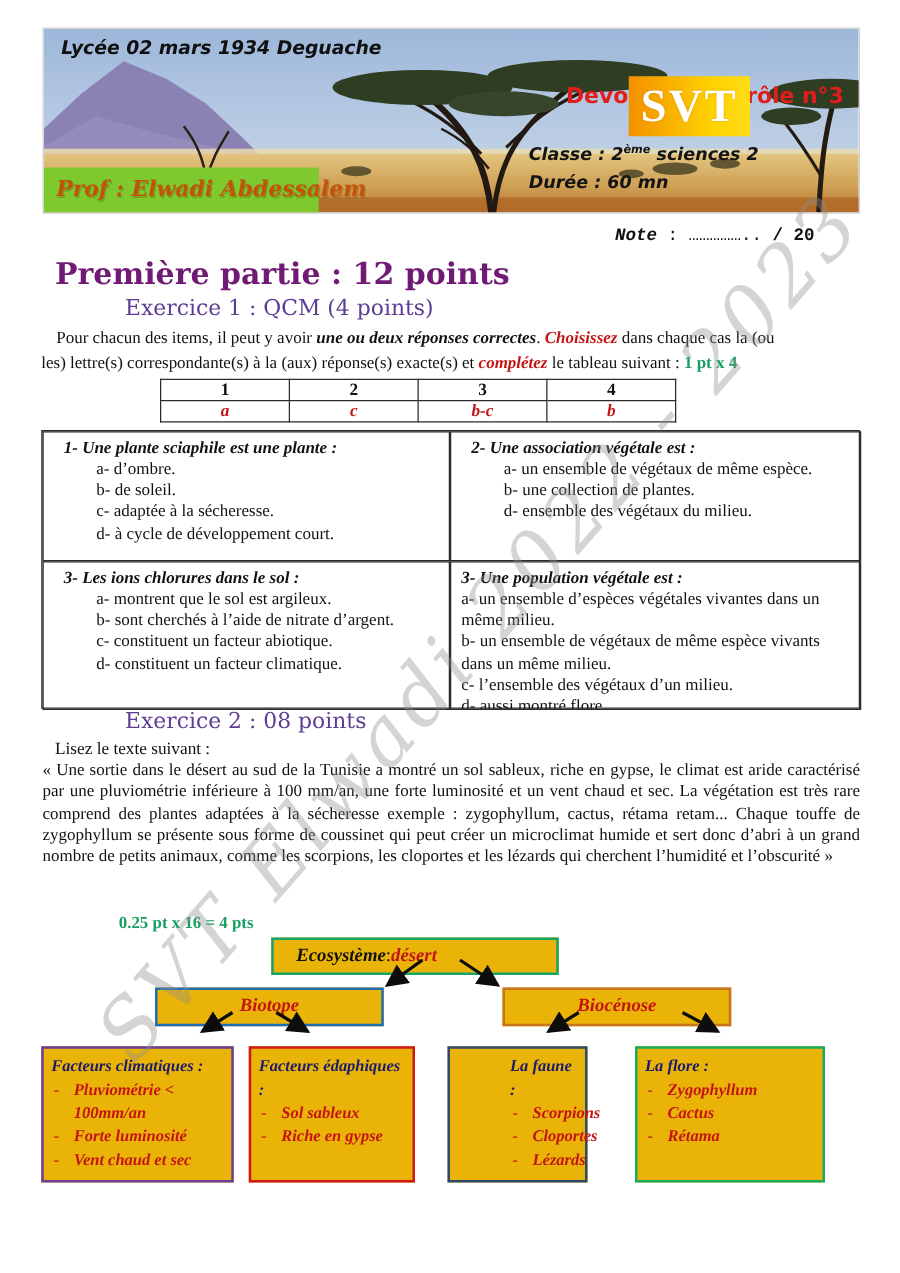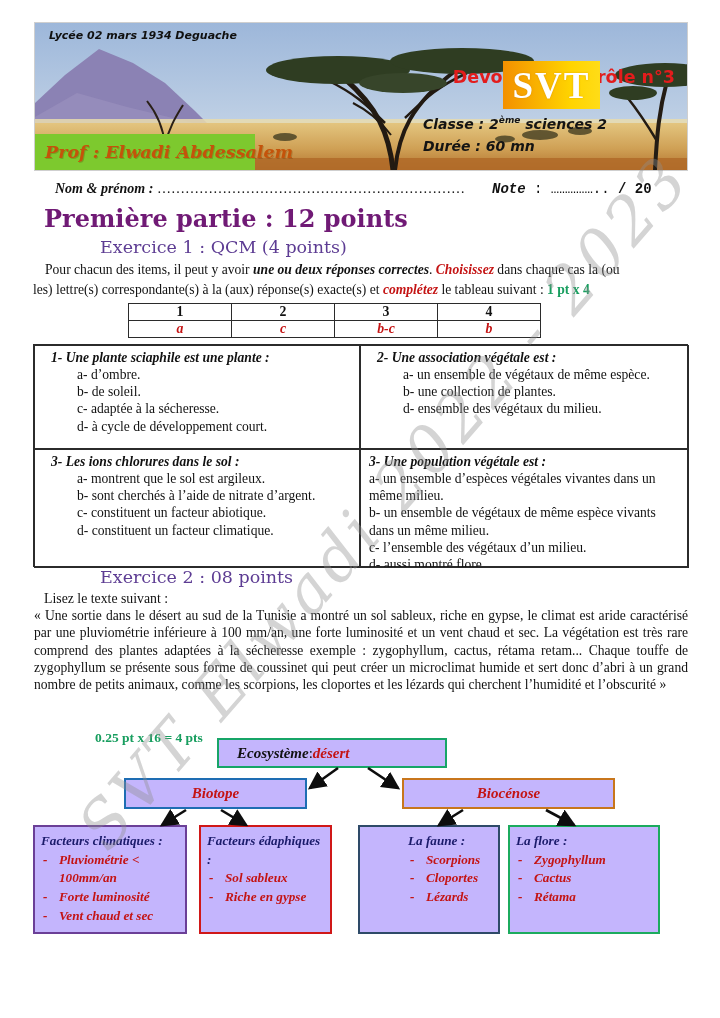--- a/index.html
+++ b/index.html
@@ -3,21 +3,21 @@
 <meta charset="utf-8">
 <style>
   html,body{margin:0;padding:0;background:#ffffff;}
   .page{
     position:relative; width:720px; height:1018px; background:#ffffff;
     font-family:"Liberation Serif", serif; color:#111; overflow:hidden;
   }
   
   .photo{position:absolute; left:34px; top:22px; width:652px; height:147px; overflow:hidden; border:1px solid #cfcfcf;}
   .photo svg.scene{position:absolute; left:0; top:0; width:100%; height:100%;}
-  .school{position:absolute; left:14px; top:6px; font-family:"DejaVu Sans",sans-serif; font-weight:600; font-style:italic; font-size:11px; color:#101010;}
+  .school{position:absolute; left:14px; top:6px; font-family:"DejaVu Sans",sans-serif; font-weight:600; font-style:italic; font-size:15px; color:#101010;}
   .examtitle{position:absolute; right:12px; top:12px; font-family:"DejaVu Sans",sans-serif; font-weight:800; font-size:17.5px; color:#e31c1c;margin-top:32px;}
   .svtbadge{position:absolute; left:468px; top:38px; width:97px; height:48px; background:linear-gradient(90deg,#f39000,#ffd400 70%,#ffdc17); display:flex; align-items:center; justify-content:center;}
   .svtbadge span{font-family:Liberation Serif, serif; font-weight:800; font-size:37px; color:#ffffff; letter-spacing:2px; text-shadow:0 0 2px rgba(200,120,0,.55);}
   .classline{position:absolute; left:388px; top:92px; font-family:"DejaVu Sans",sans-serif; font-weight:700; font-style:italic; font-size:14px; color:#141414;}
   .classline sup{font-size:9px;}
   .dureeline{position:absolute; left:388px; top:115px; font-family:"DejaVu Sans",sans-serif; font-weight:700; font-style:italic; font-size:14px; color:#141414;}
   .profband{position:absolute; left:0px; top:111px; width:220px; height:36px; background:#7dc92e; display:flex; align-items:center;}
   .profband span{font-family:"DejaVu Serif",serif; font-style:italic; font-weight:700; font-size:17.5px; color:#c4530a; padding-left:10px; text-shadow:1px 1px 0 rgba(90,50,0,.25); white-space:nowrap;}
   
   .idname{position:absolute; left:55px; top:181px; font-size:14px;}
@@ -46,34 +46,34 @@
   .qtitle{font-weight:700; font-style:italic; padding-left:10px;}
   .qcell .opt{margin-left:36px;}
   .qcell.tight .qtitle{padding-left:2px;}
   .qcell.tight .opt{margin-left:2px;}
   
   .lisez{position:absolute; left:44px; top:591px; font-size:13.8px;}
   .passage{position:absolute; left:34px; top:607px; width:654px; font-size:13.6px; line-height:1.27; text-align:justify;}
   .q1line{position:absolute; left:58px; top:710px; font-size:13.8px;}
   .pts2{position:absolute; left:95px; top:730px; font-size:13.5px;}
   
-  .dbox{position:absolute; box-sizing:border-box; background:#c4b5fd;}
+  .dbox{position:absolute; box-sizing:border-box; background:#eab308;margin-top:12px;}
   .ecobox{left:217px; top:738px; width:230px; height:30px; border:2px solid #17a567; display:flex; align-items:center; padding-left:18px; font-size:15px;}
   .ecobox .k{font-weight:700; font-style:italic;}
   .midbox{display:flex; align-items:center; justify-content:center; font-size:15px; font-weight:700; font-style:italic; color:#c41414;}
   .biotope{left:124px; top:778px; width:183px; height:31px; border:2px solid #1e6db3;}
-  .biocenose{left:402px; top:778px; width:213px; height:31px; border:2px solid #c8761c;}
+  .biocenose{left:402px; top:778px; width:183px; height:31px; border:2px solid #c8761c;}
   .leaf{top:825px; height:109px; padding:5px 6px; font-size:13.2px; line-height:1.42;}
   .leaf .ltitle{color:#1b1b6b; font-weight:700; font-style:italic;}
   .leaf .ditem{display:flex; color:#c41414; font-weight:700; font-style:italic;}
   .leaf .dash{width:16px; flex:none; padding-left:2px;}
   .leaf .itxt{flex:1;}
   .fclim{left:33px;  width:154px; border:2.5px solid #6b3f97;}
   .fedap{left:199px; width:133px; border:2.5px solid #d01818;}
-  .faune{left:358px; width:142px; border:2.5px solid #2e4a68;padding-left:48px;}
+  .faune{left:358px; width:112px; border:2.5px solid #2e4a68;padding-left:48px;}
   .flore{left:508px; width:152px; border:2.5px solid #1cab5e;}
   .arrows{position:absolute; left:0; top:730px; width:720px; height:110px; pointer-events:none;}
   
   .watermark{position:absolute; left:-60px; top:470px; width:880px; text-align:center;
     transform:rotate(-49deg); font-family:"DejaVu Serif",serif; font-style:italic;
     font-size:64px; letter-spacing:5px; color:#8f8f8f; opacity:0.38; pointer-events:none; z-index:6; white-space:nowrap;}
 </style>
 </head>
 <body>
 
@@ -130,23 +130,20 @@
     <div class="svtbadge">
       <span>SVT</span>
     </div>
     <div class="classline"><span>Classe : 2</span><sup>ème</sup><span> sciences 2</span></div>
     <div class="dureeline">Durée : 60 mn</div>
     <div class="profband">
       <span>Prof : Elwadi Abdessalem</span>
     </div>
   </div>
 
-  <div class="idname">
-    <span class="lbl">Nom &amp; prénom :</span><span> …………………………………………………………</span>
-  </div>
   <div class="idnote">
     <span class="lbl">Note</span><span> : …………….. </span><span class="total">/ 20</span>
   </div>
 
   <div class="p1title">Première partie : 12 points</div>
   <div class="exhead ex1">
     <span>Exercice 1 : QCM</span><span> (4 points)</span>
   </div>
 
   <div class="instr">

